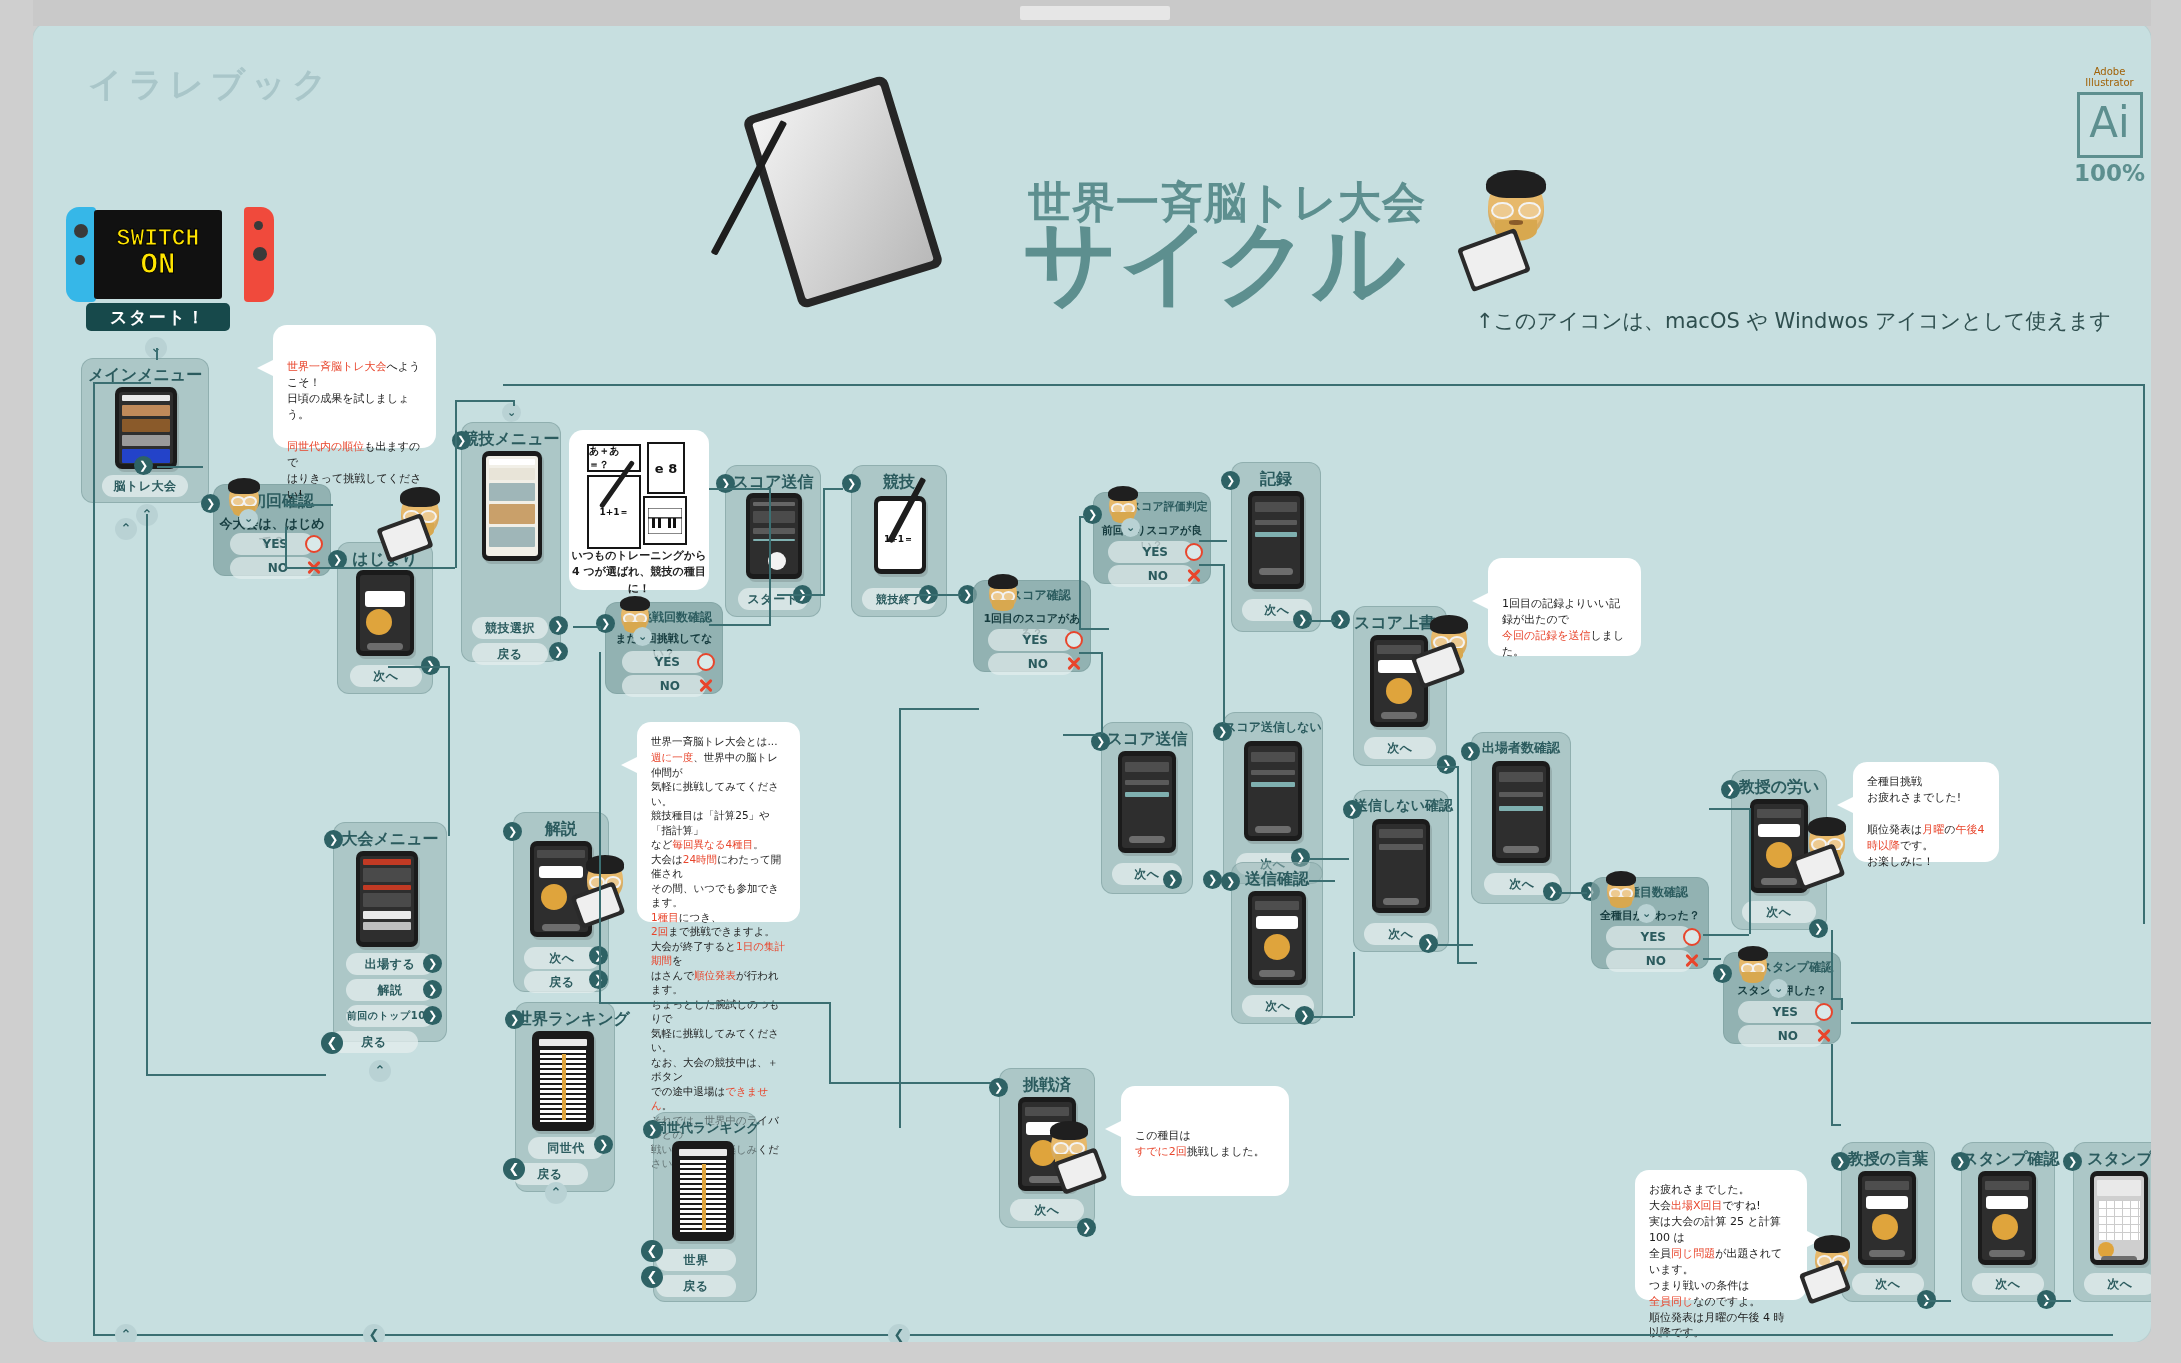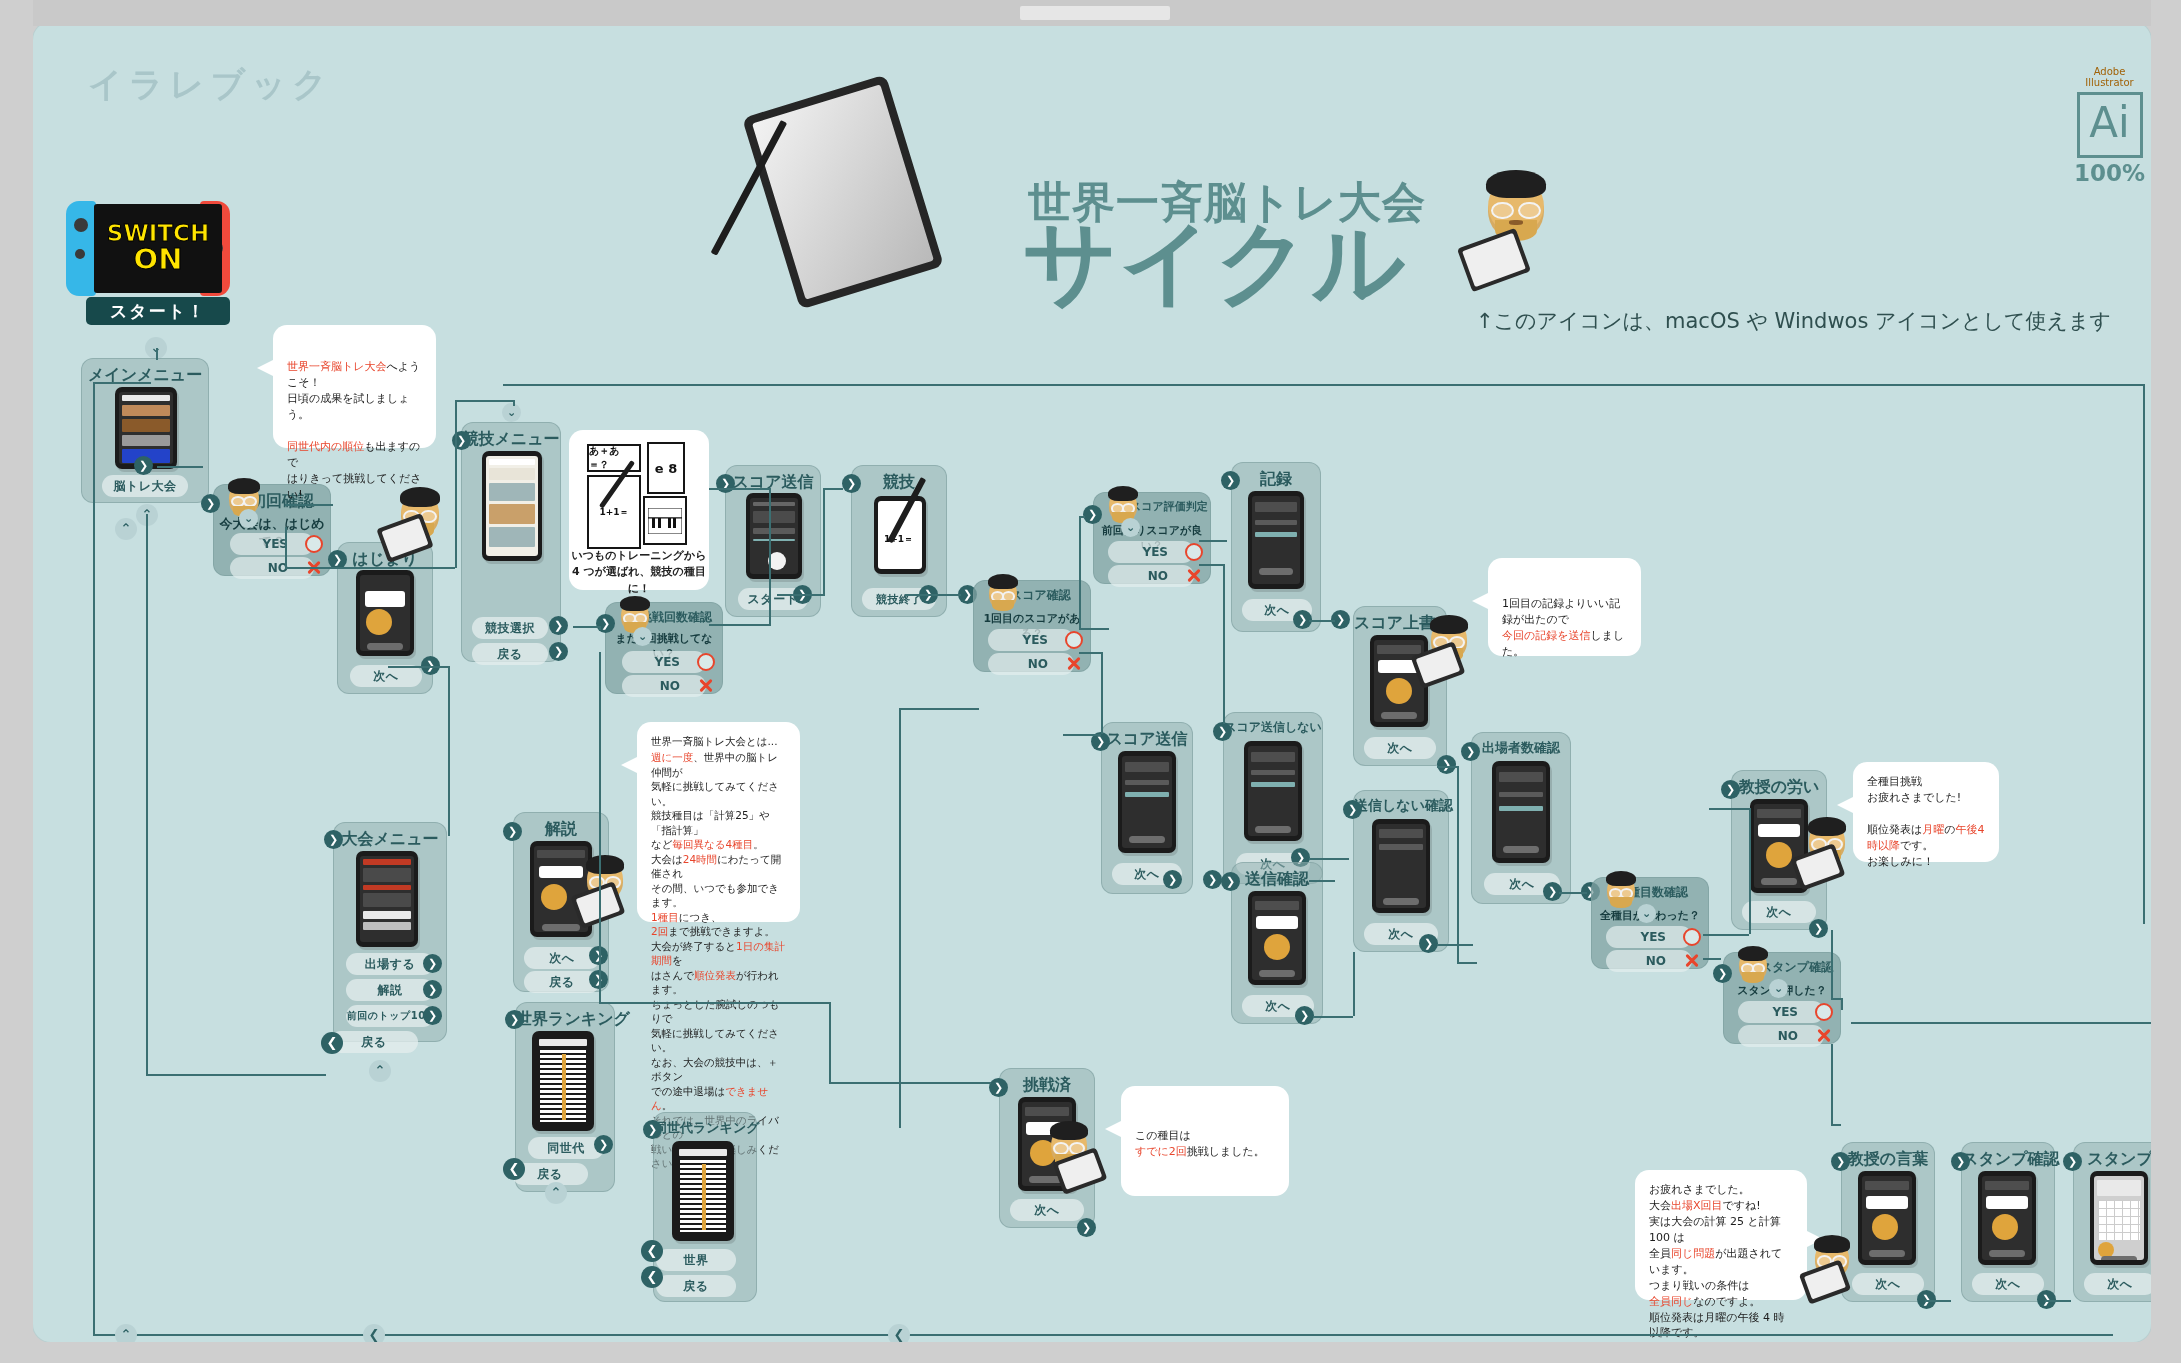--- a/index.html
+++ b/index.html
@@ -192,21 +192,21 @@
     <div class="hdr-note" style="left:1443px;top:285px;">
       <span>↑このアイコンは、macOS や Windwos アイコンとして使えます</span>
     </div>
 
     <div class="ai-badge" style="left:2035px;top:44px;">
       <div class="t">Adobe Illustrator</div>
       <div class="sq">Ai</div>
       <div class="p">100%</div>
     </div>
 
-    <div class="switch" style="left:33px;top:179px;width:164px;height:130px;">
+    <div class="switch" style="left:33px;top:185px;width:208px;height:130px;font-family:Liberation Mono, monospace;">
       <div class="sw-l">
         <div class="stick" style="left:8px;top:17px;"></div>
         <div class="stick" style="left:9px;top:48px;width:10px;height:10px;"></div>
       </div>
       <div class="sw-r">
         <div class="stick" style="left:9px;top:40px;"></div>
         <div class="stick" style="left:10px;top:14px;width:9px;height:9px;"></div>
       </div>
       <div class="sw-c">
         <div class="a">SWITCH</div>

